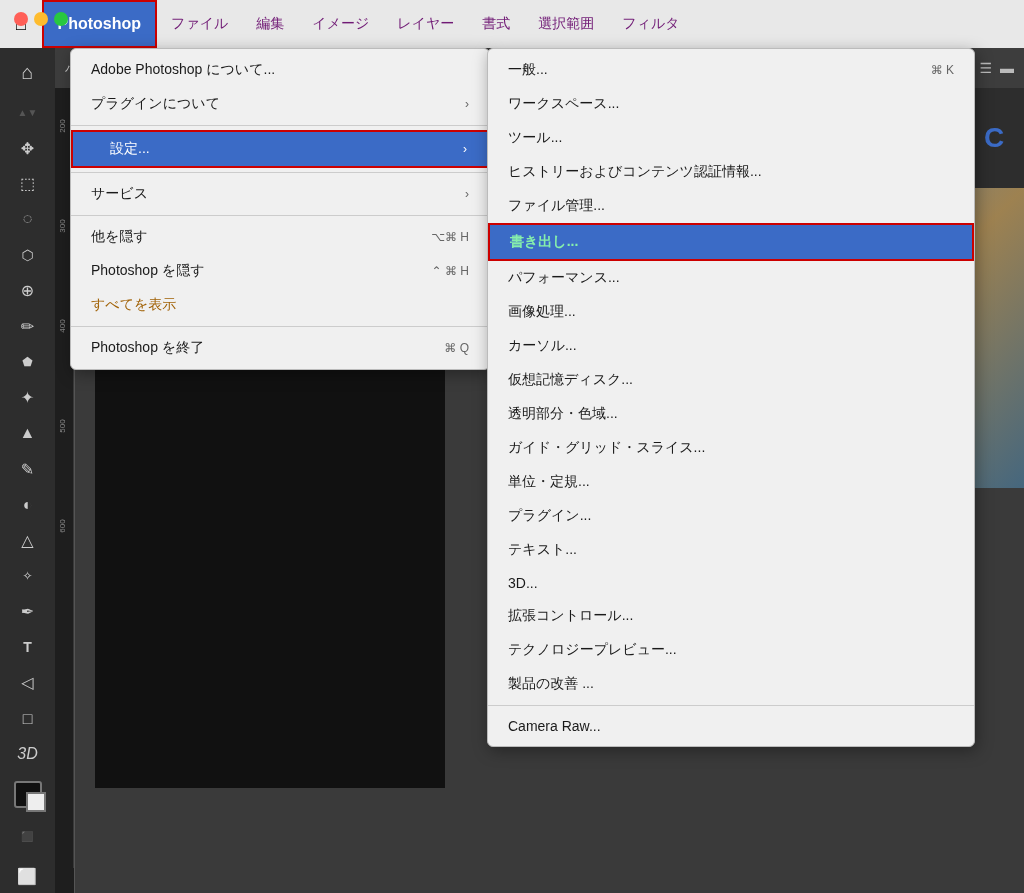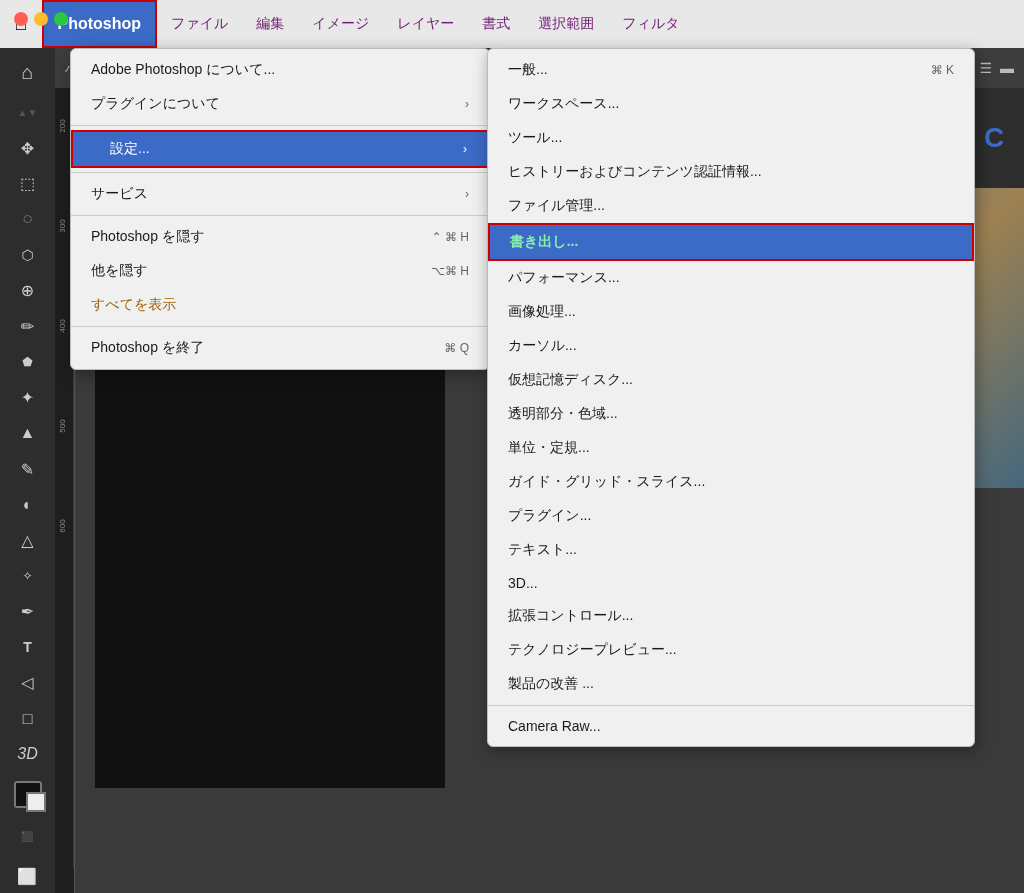--- a/index.html
+++ b/index.html
@@ -381,29 +381,29 @@
   <div class="menu-divider"></div>
 
   <div class="menu-item">
     <span>サービス</span>
     <span class="submenu-arrow">›</span>
   </div>
 
   <div class="menu-divider"></div>
 
   <div class="menu-item">
+    <span>他を隠す</span>
+    <span class="shortcut">⌥⌘ H</span>
+  </div>
+
+  <div class="menu-item">
     <span>Photoshop を隠す</span>
     <span class="shortcut">⌃ ⌘ H</span>
   </div>
 
-  <div class="menu-item">
-    <span>他を隠す</span>
-    <span class="shortcut">⌥⌘ H</span>
-  </div>
-
   <div class="menu-item disabled">
     <span>すべてを表示</span>
   </div>
 
   <div class="menu-divider"></div>
 
   <div class="menu-item">
     <span>Photoshop を終了</span>
     <span class="shortcut">⌘ Q</span>
   </div>
@@ -439,26 +439,26 @@
   <div class="menu-item-settings">
     <span>カーソル...</span>
   </div>
   <div class="menu-item-settings">
     <span>仮想記憶ディスク...</span>
   </div>
   <div class="menu-item-settings">
     <span>透明部分・色域...</span>
   </div>
   <div class="menu-item-settings">
+    <span>ガイド・グリッド・スライス...</span>
+  </div>
+  <div class="menu-item-settings">
     <span>単位・定規...</span>
   </div>
   <div class="menu-item-settings">
-    <span>ガイド・グリッド・スライス...</span>
-  </div>
-  <div class="menu-item-settings">
     <span>プラグイン...</span>
   </div>
   <div class="menu-item-settings">
     <span>テキスト...</span>
   </div>
   <div class="menu-item-settings">
     <span>3D...</span>
   </div>
   <div class="menu-item-settings">
     <span>拡張コントロール...</span>

